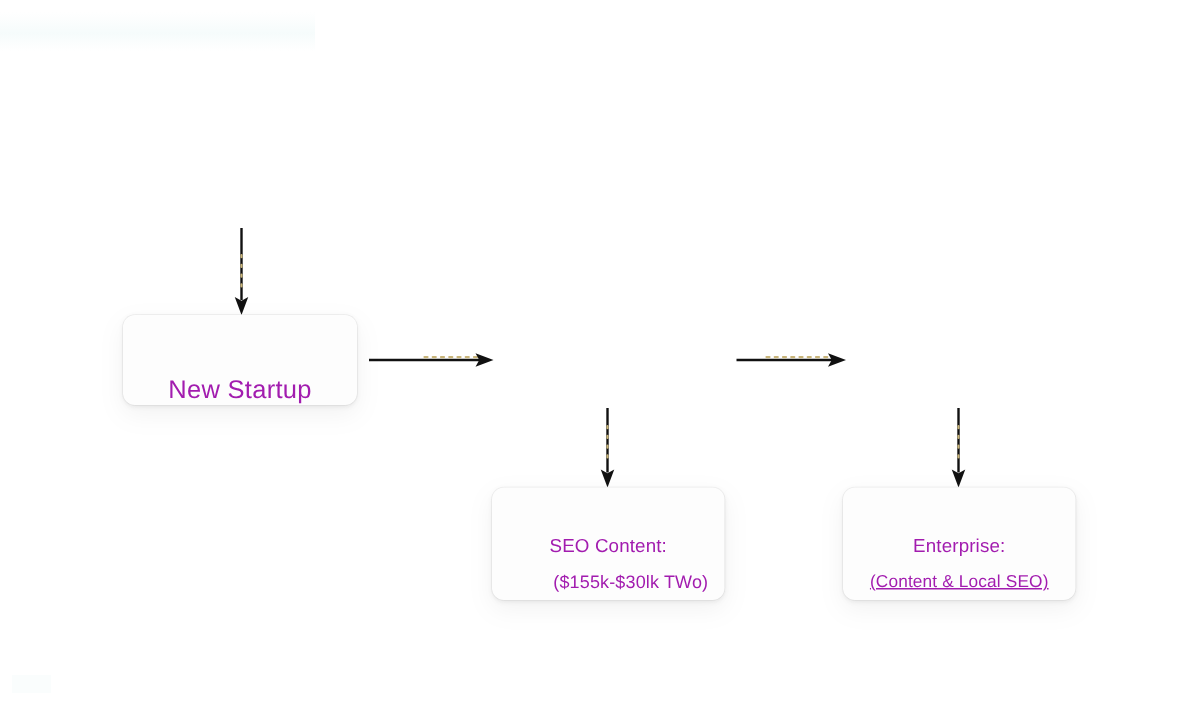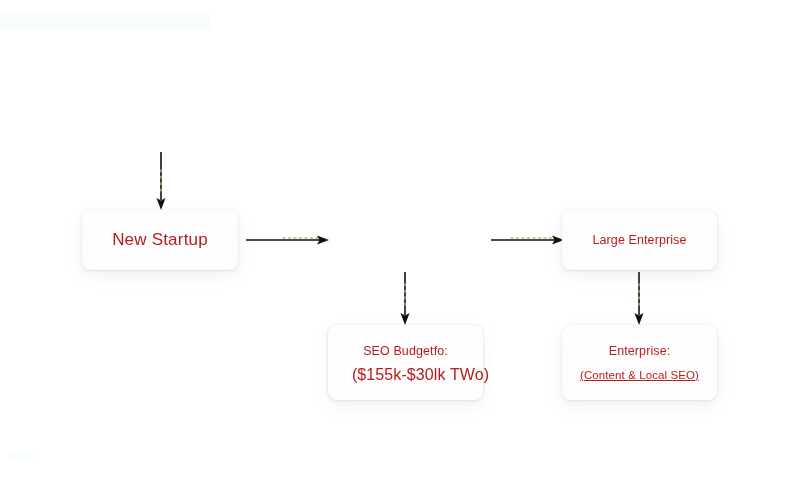--- a/index.html
+++ b/index.html
@@ -43,23 +43,23 @@
   .node {
     position: absolute;
     background: #fdfdfd;
     border-radius: 8px;
     box-shadow: 0 1px 3px rgba(120,120,120,0.13),
                 0 6px 16px rgba(130,130,130,0.10),
                 0 0 0 0.5px rgba(230,230,230,0.55);
     display: flex;
     flex-direction: column;
     align-items: center;
-    justify-content: center;
+    justify-content: flex-end;
     box-sizing: border-box;
-    color: #b91c1c;
+    color: #a21caf;
   }
 
   .node .line {
     display: block;
     text-align: center;
     white-space: nowrap;
     letter-spacing: 0.1px;
   }
 
   
@@ -84,21 +84,21 @@
   #node-seo-budget {
     left: 328px; top: 325px; width: 155px; height: 75px;
   }
   #node-seo-budget .line { font-size: 12.5px; line-height: 24px; }
 
   #node-recommended {
     left: 562px; top: 325px; width: 155px; height: 75px;
   }
   #node-recommended .line { font-size: 12.5px; line-height: 24px; }
   #node-recommended .line.sub { font-size: 11.5px; text-decoration: underline; }
-  #node-seo-budget .line.sub { font-size: 16px; margin-left: 30px; }
+  #node-seo-budget .line.sub { font-size: 12px; margin-left: 30px; }
 
   
   .arrow {
     position: absolute;
     pointer-events: none;
   }
   .arrow svg { display: block; overflow: visible; }
 
   #arrow-into-new-startup { left: 146px; top: 152px; width: 30px; height: 60px; }
   #arrow-startup-to-sme   { left: 246px; top: 228px; width: 84px; height: 24px; }
@@ -152,26 +152,23 @@
       <line x1="12" y1="12" x2="12" y2="34" stroke="#c9b57a" stroke-width="1.4" stroke-dasharray="1.5 5" stroke-linecap="round"></line>
       <path d="M12 53 L7.5 41 L12 43.5 L16.5 41 Z" fill="#111111"></path>
     </svg>
   </div>
 
   <div class="node" id="node-new-startup">
     <span class="line">New Startup</span>
   </div>
 
 
-  <div class="node" id="node-large-enterprise">
-    <span class="line">Large Enterprise</span>
-  </div>
 
   <div class="node" id="node-seo-budget">
-    <span class="line">SEO Budgetfo:</span>
+    <span class="line">SEO Content:</span>
     <span class="line sub">($155k-$30lk TWo)</span>
   </div>
 
   <div class="node" id="node-recommended">
     <span class="line">Enterprise:</span>
     <span class="line sub">(Content &amp; Local SEO)</span>
   </div>
 
 </div>
 

